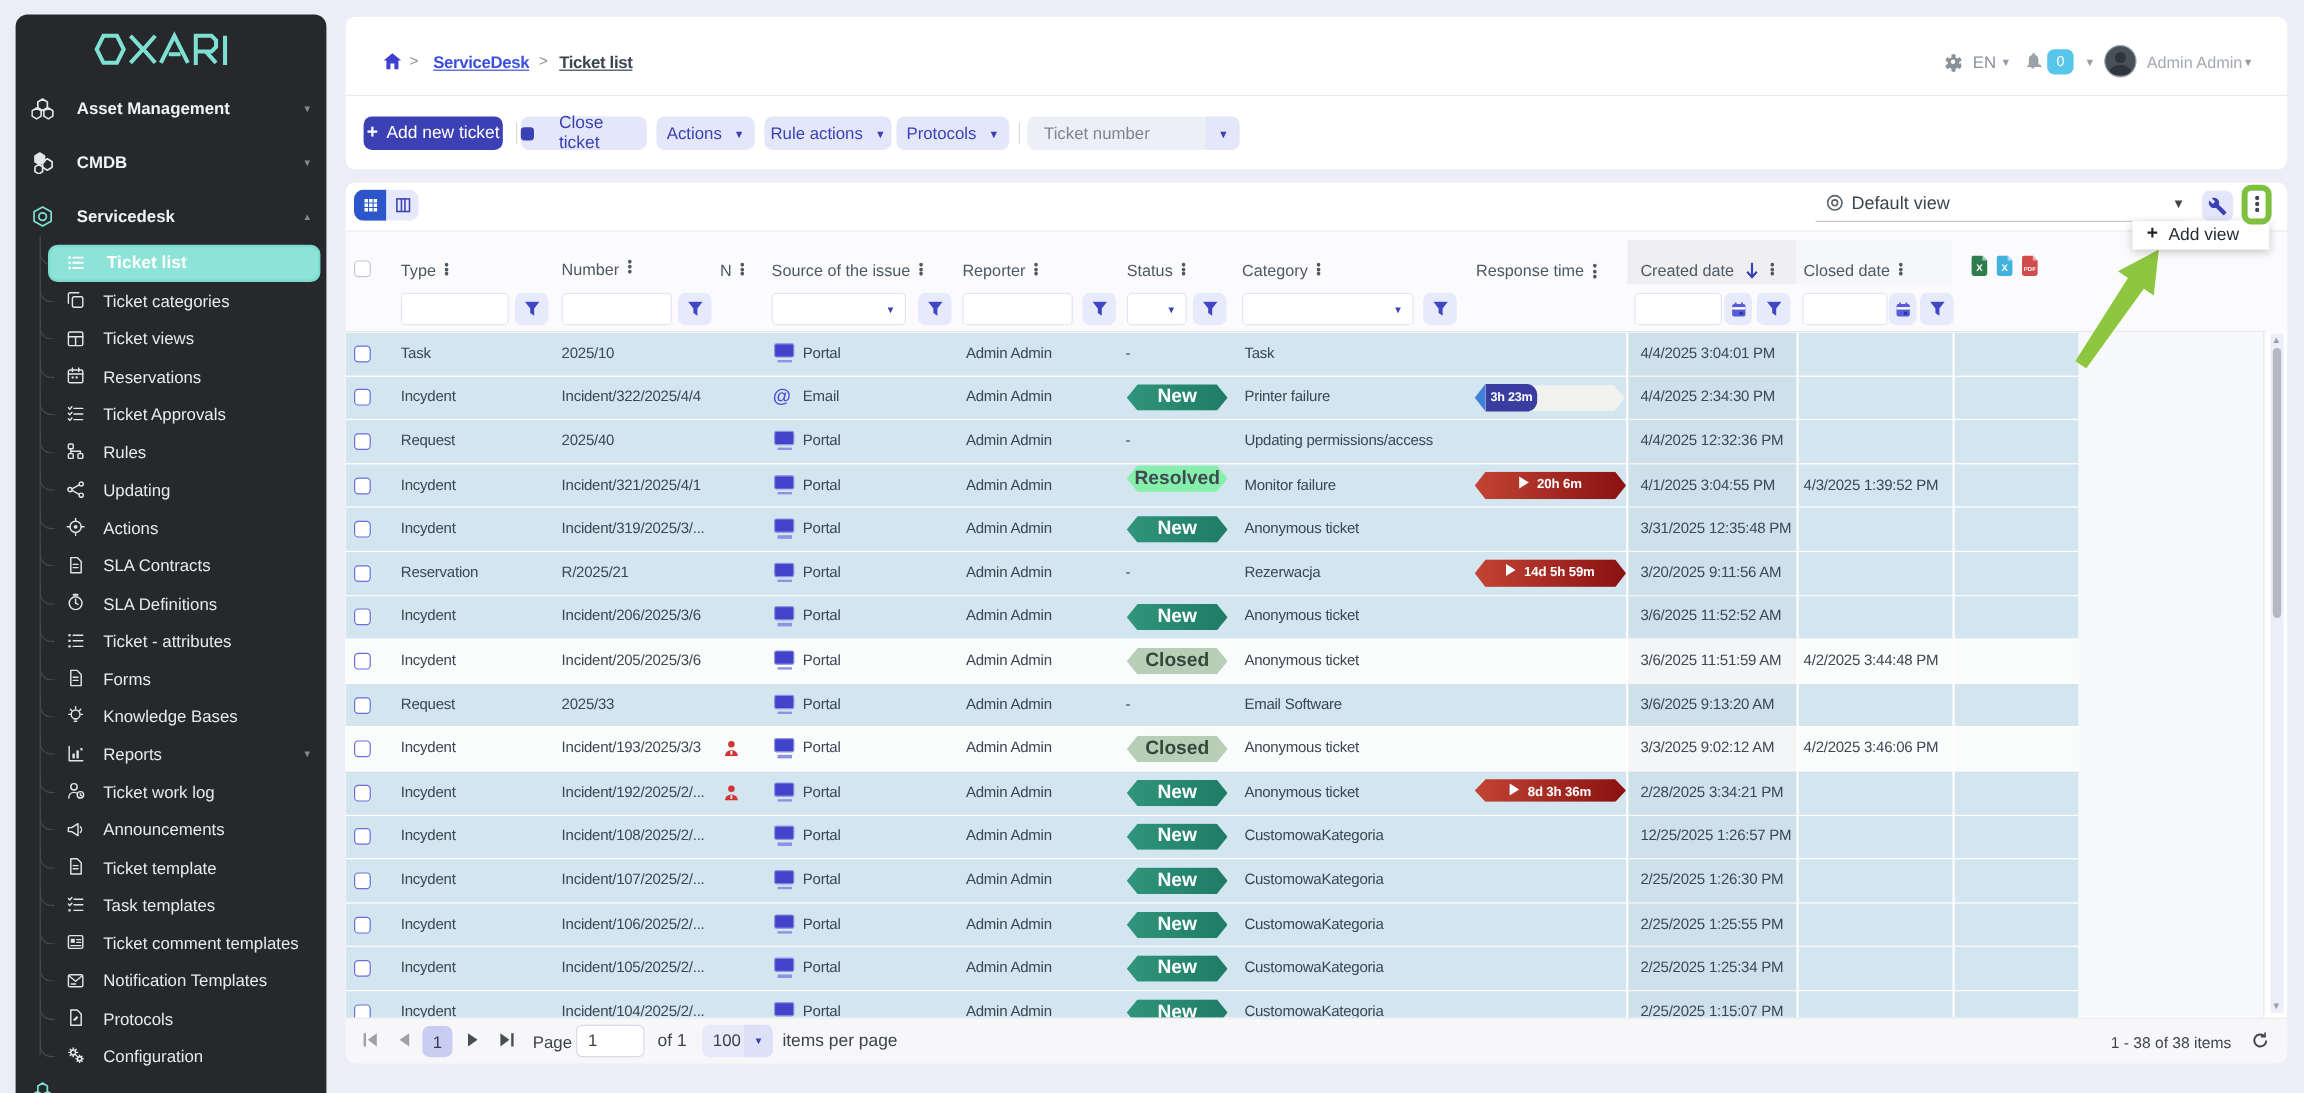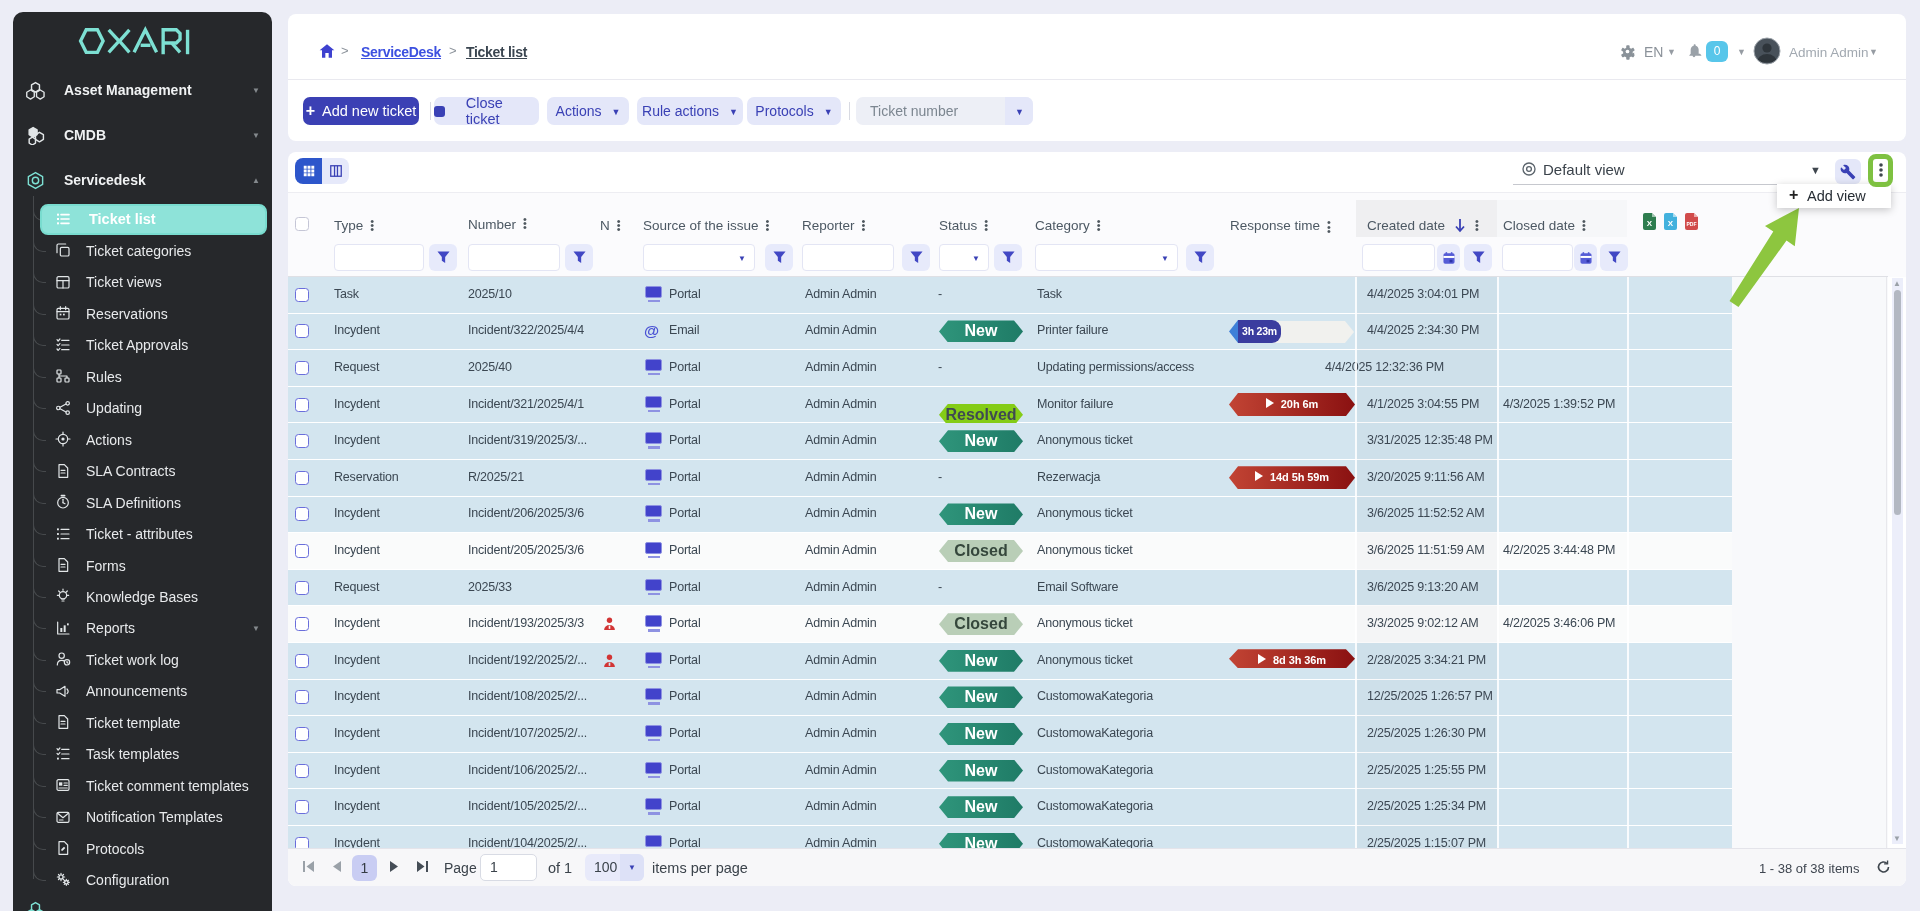--- a/index.html
+++ b/index.html
@@ -507,31 +507,31 @@
 <div class="abs" style="left:0;top:73.2px;width:1444px;height:35.6px;background:#d3e5ef">
 <div class="cb" style="position:absolute;left:7px;top:10.8px"></div>
 <span class="rowtxt" style="position:absolute;left:46px;top:9.8px">Request</span>
 <span class="rowtxt" style="position:absolute;left:180px;top:9.8px">2025/40</span>
 <span style="position:absolute;left:357px;top:8.8px;width:17px;height:12px;background:#4243cb;border:1.5px solid #8e92e2;border-radius:2px"></span>
       <span style="position:absolute;left:359.5px;top:22.8px;width:12px;height:2.5px;background:#8e92e2"></span>
 <span class="rowtxt" style="position:absolute;left:381px;top:9.8px">Portal</span>
 <span class="rowtxt" style="position:absolute;left:517px;top:9.8px">Admin Admin</span>
 <span class="rowtxt" style="position:absolute;left:650px;top:9.8px">-</span>
 <span class="rowtxt" style="position:absolute;left:749px;top:9.8px">Updating permissions/access</span>
-<span class="rowtxt" style="position:absolute;left:1037px;top:9.8px">4/4/2025 12:32:36 PM</span>
+<span class="rowtxt" style="position:absolute;left:1079px;top:9.8px">4/4/2025 12:32:36 PM</span>
 </div>
 <div class="abs" style="left:0;top:109.8px;width:1444px;height:35.6px;background:#d3e5ef">
 <div class="cb" style="position:absolute;left:7px;top:10.8px"></div>
 <span class="rowtxt" style="position:absolute;left:46px;top:9.8px">Incydent</span>
 <span class="rowtxt" style="position:absolute;left:180px;top:9.8px">Incident/321/2025/4/1</span>
 <span style="position:absolute;left:357px;top:8.8px;width:17px;height:12px;background:#4243cb;border:1.5px solid #8e92e2;border-radius:2px"></span>
       <span style="position:absolute;left:359.5px;top:22.8px;width:12px;height:2.5px;background:#8e92e2"></span>
 <span class="rowtxt" style="position:absolute;left:381px;top:9.8px">Portal</span>
 <span class="rowtxt" style="position:absolute;left:517px;top:9.8px">Admin Admin</span>
-<span class="hexchip" style="position:absolute;left:651px;top:17px;width:84px;background:#84cc16;color:#3f4a52">Resolved</span>
+<span class="hexchip" style="position:absolute;left:651px;top:1px;width:84px;background:#86efac;color:#3f4a52">Resolved</span>
 <span class="rowtxt" style="position:absolute;left:749px;top:9.8px">Monitor failure</span>
 <span class="hexchip" style="position:absolute;left:941px;top:6.3px;width:126px;height:23px;line-height:23px;background:linear-gradient(90deg,#c24434,#8a1111);font-size:11px;letter-spacing:-0.1px"><span style="display:inline-block;width:0;height:0;border-left:8px solid #fff;border-top:5px solid transparent;border-bottom:5px solid transparent;margin-right:7px"></span>20h 6m</span>
 <span class="rowtxt" style="position:absolute;left:1079px;top:9.8px">4/1/2025 3:04:55 PM</span>
 <span class="rowtxt" style="position:absolute;left:1215px;top:9.8px">4/3/2025 1:39:52 PM</span>
 </div>
 <div class="abs" style="left:0;top:146.4px;width:1444px;height:35.6px;background:#d3e5ef">
 <div class="cb" style="position:absolute;left:7px;top:10.8px"></div>
 <span class="rowtxt" style="position:absolute;left:46px;top:9.8px">Incydent</span>
 <span class="rowtxt" style="position:absolute;left:180px;top:9.8px">Incident/319/2025/3/...</span>
 <span style="position:absolute;left:357px;top:8.8px;width:17px;height:12px;background:#4243cb;border:1.5px solid #8e92e2;border-radius:2px"></span>

